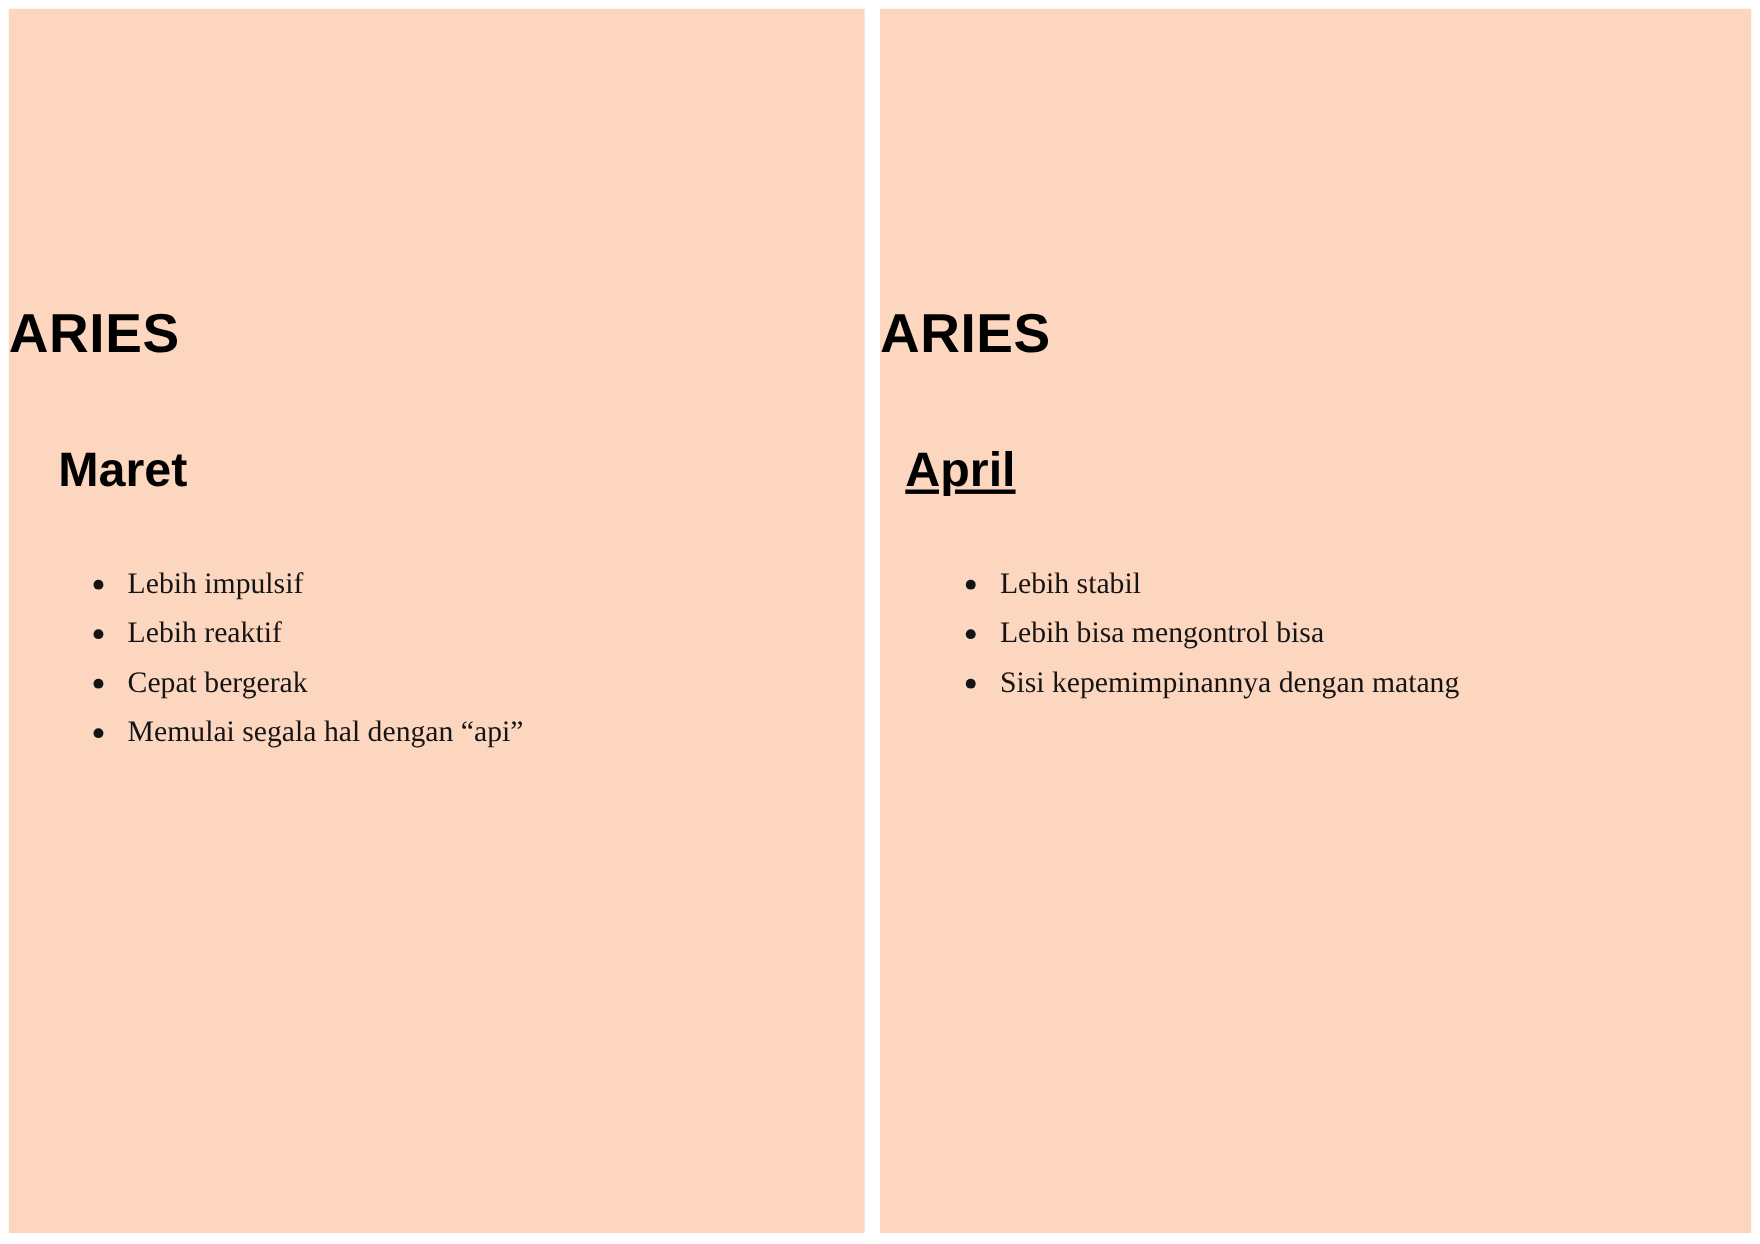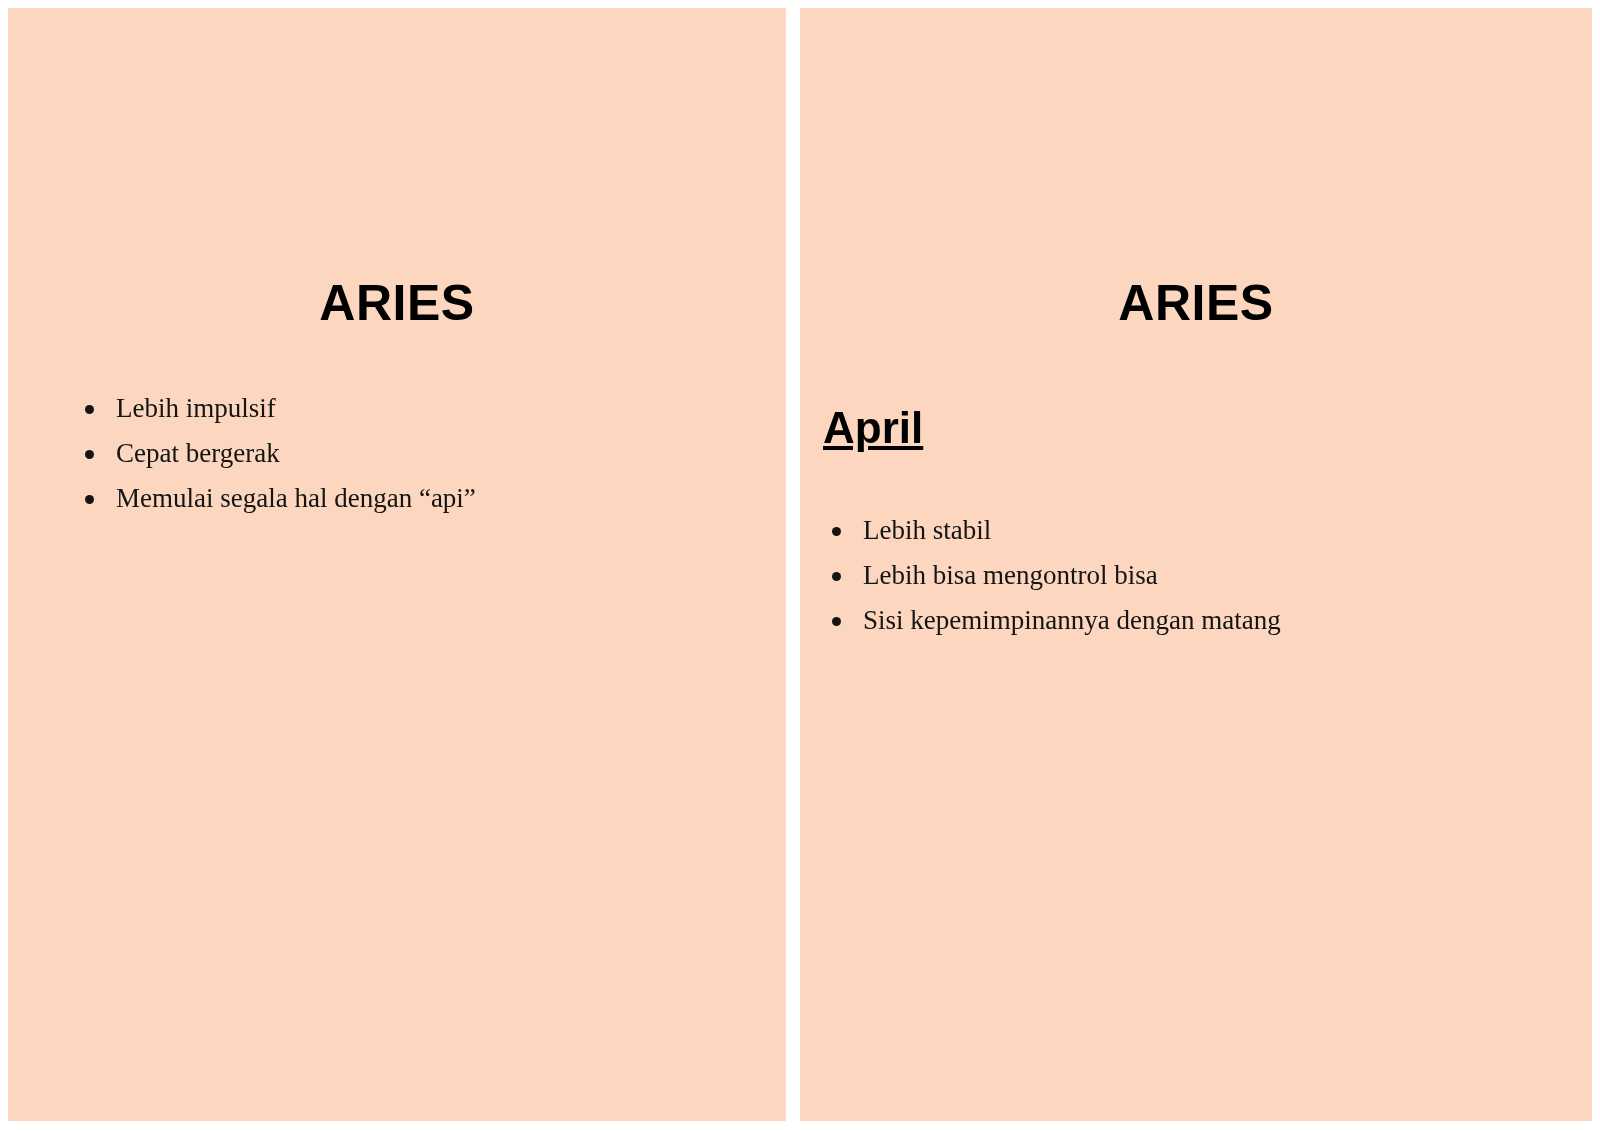--- a/index.html
+++ b/index.html
@@ -43,21 +43,20 @@
     flex: 0 0 14px;
   }
 
   .panel-right {
     width: 790px;
     margin: 8px 8px 10px 0;
     flex: 1 1 auto;
   }
 
   .zodiac-title {
-    text-align: center;
     font-family: "Liberation Sans", sans-serif;
     font-weight: bold;
     font-size: 50px;
     line-height: 1;
     letter-spacing: 0.5px;
     color: #000000;
     margin: 0;
     padding-top: 270px;
   }
 
@@ -83,21 +82,21 @@
 
   .trait-list {
     list-style: none;
     margin: 0;
     padding: 0;
     padding-top: 58px;
     padding-left: 77px;
   }
 
   .panel-right .trait-list {
-    padding-left: 32px;
+    padding-left: 78px;
   }
 
   .trait-item {
     position: relative;
     font-family: Liberation Serif, serif;
     font-weight: normal;
     font-size: 27px;
     line-height: 45px;
     color: #141414;
     padding-left: 31px;
@@ -115,22 +114,24 @@
     background: #141414;
   }
 </style>
 </head>
 <body>
 
 <div class="slide-pair">
 
   <section class="panel panel-left">
     <h1 class="zodiac-title">ARIES</h1>
+    <h2 class="month-heading">Maret</h2>
     <ul class="trait-list">
       <li class="trait-item">Lebih impulsif</li>
+      <li class="trait-item">Lebih reaktif</li>
       <li class="trait-item">Cepat bergerak</li>
       <li class="trait-item">Memulai segala hal dengan “api”</li>
     </ul>
   </section>
 
   <div class="panel-gap"></div>
 
   <section class="panel panel-right">
     <h1 class="zodiac-title">ARIES</h1>
     <h2 class="month-heading">April</h2>

